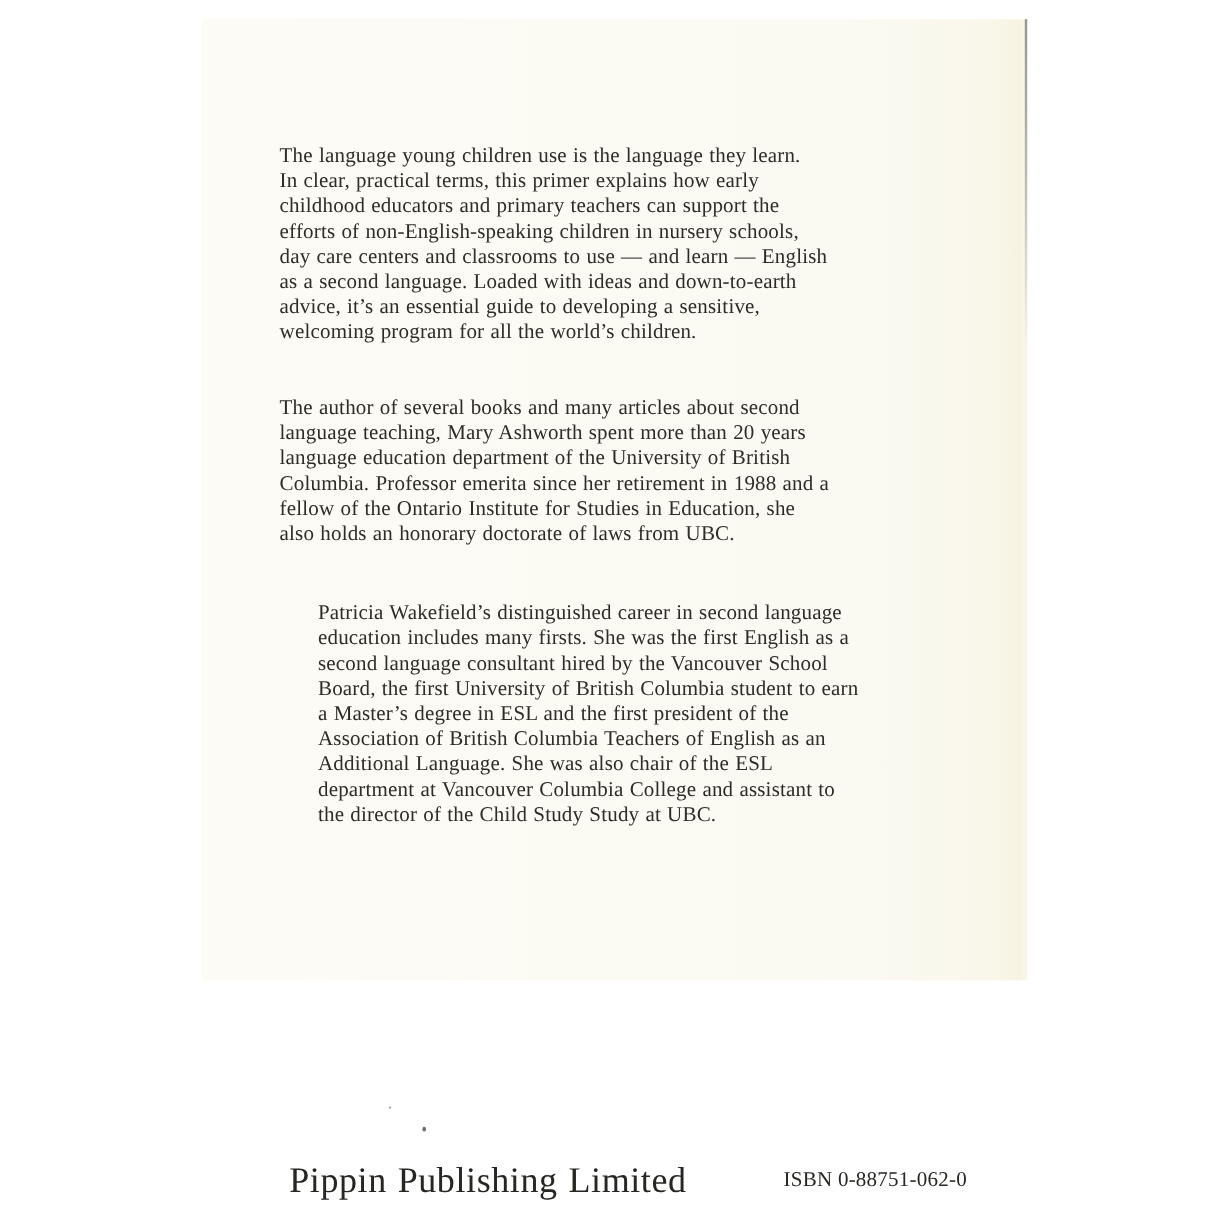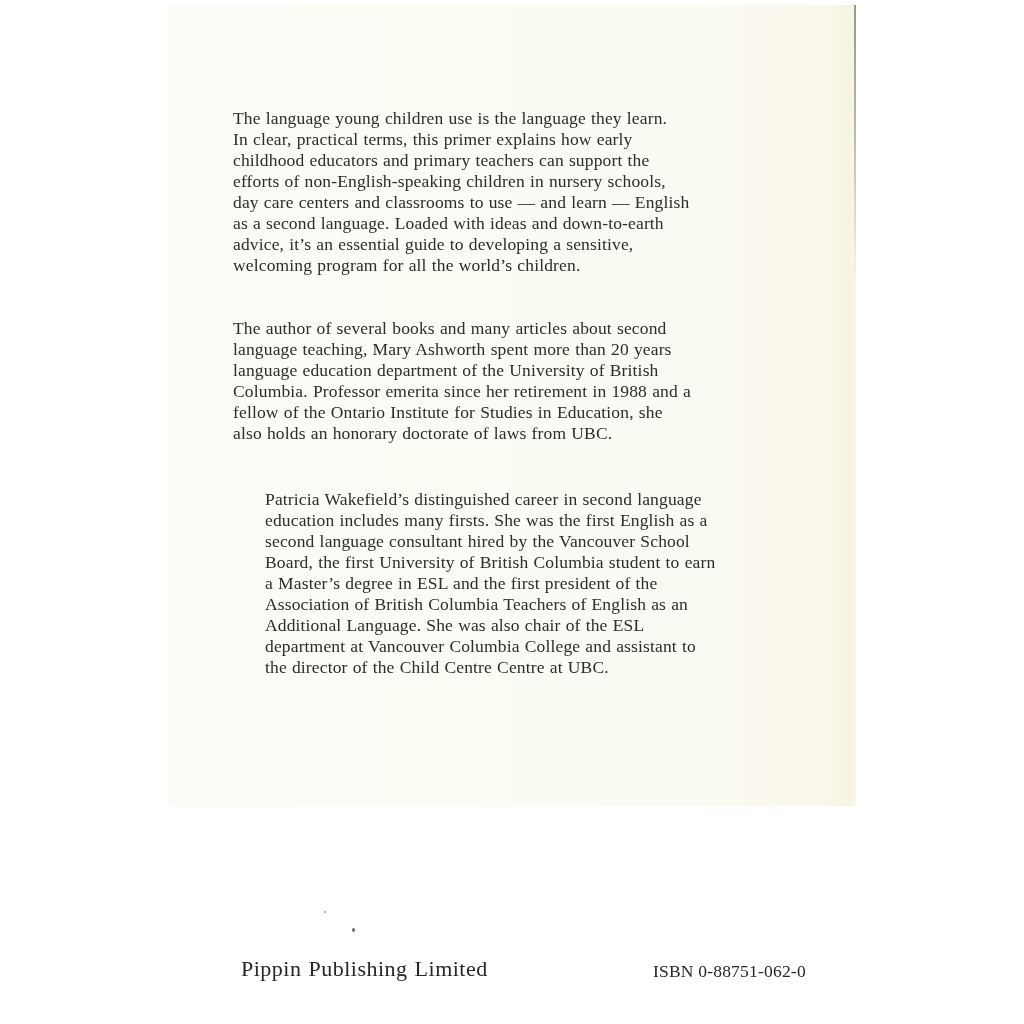--- a/index.html
+++ b/index.html
@@ -12,21 +12,21 @@
     position: relative;
     width: 1024px;
     height: 1024px;
     background: #ffffff;
     overflow: hidden;
   }
   
   .page {
     position: absolute;
     left: 168px;
-    top: 5px;
+    top: 16px;
     width: 688px;
     height: 801px;
     background: linear-gradient(90deg,
       #fcfbf5 0%,
       #fbfaf2 78%,
       #f9f7ea 96%,
       #f7f3e2 99%,
       #faf7ea 100%);
   }
   
@@ -52,21 +52,21 @@
     color: #2e2c28;
   }
   .para .line { white-space: nowrap; }
   .p1 { top: 103px; }
   .p2 { top: 313px; }
   .p3 { top: 484px; margin-left: 32px; }
   .publisher {
     position: absolute;
     left: 73px;
     top: 951px;
-    font-size: 22px;
+    font-size: 30px;
     letter-spacing: 0.5px;
     word-spacing: 1px;
     color: #282622;
     white-space: nowrap;
   }
   .isbn {
     position: absolute;
     left: 439px;
     top: 956px;
     font-size: 17.5px;
@@ -123,21 +123,21 @@
 
     <div class="para p3">
         <div class="line">Patricia Wakefield’s distinguished career in second language</div>
         <div class="line">education includes many firsts. She was the first English as a</div>
         <div class="line">second language consultant hired by the Vancouver School</div>
         <div class="line">Board, the first University of British Columbia student to earn</div>
         <div class="line">a Master’s degree in ESL and the first president of the</div>
         <div class="line">Association of British Columbia Teachers of English as an</div>
         <div class="line">Additional Language. She was also chair of the ESL</div>
         <div class="line">department at Vancouver Columbia College and assistant to</div>
-        <div class="line">the director of the Child Centre Centre at UBC.</div>
+        <div class="line">the director of the Child Study Study at UBC.</div>
       </div>
 
     <div class="publisher">Pippin Publishing Limited</div>
 
     <div class="isbn">ISBN 0-88751-062-0</div>
 
     <div class="speck speck1"></div>
     <div class="speck speck2"></div>
     <div class="edge-line"></div>
   </div>

